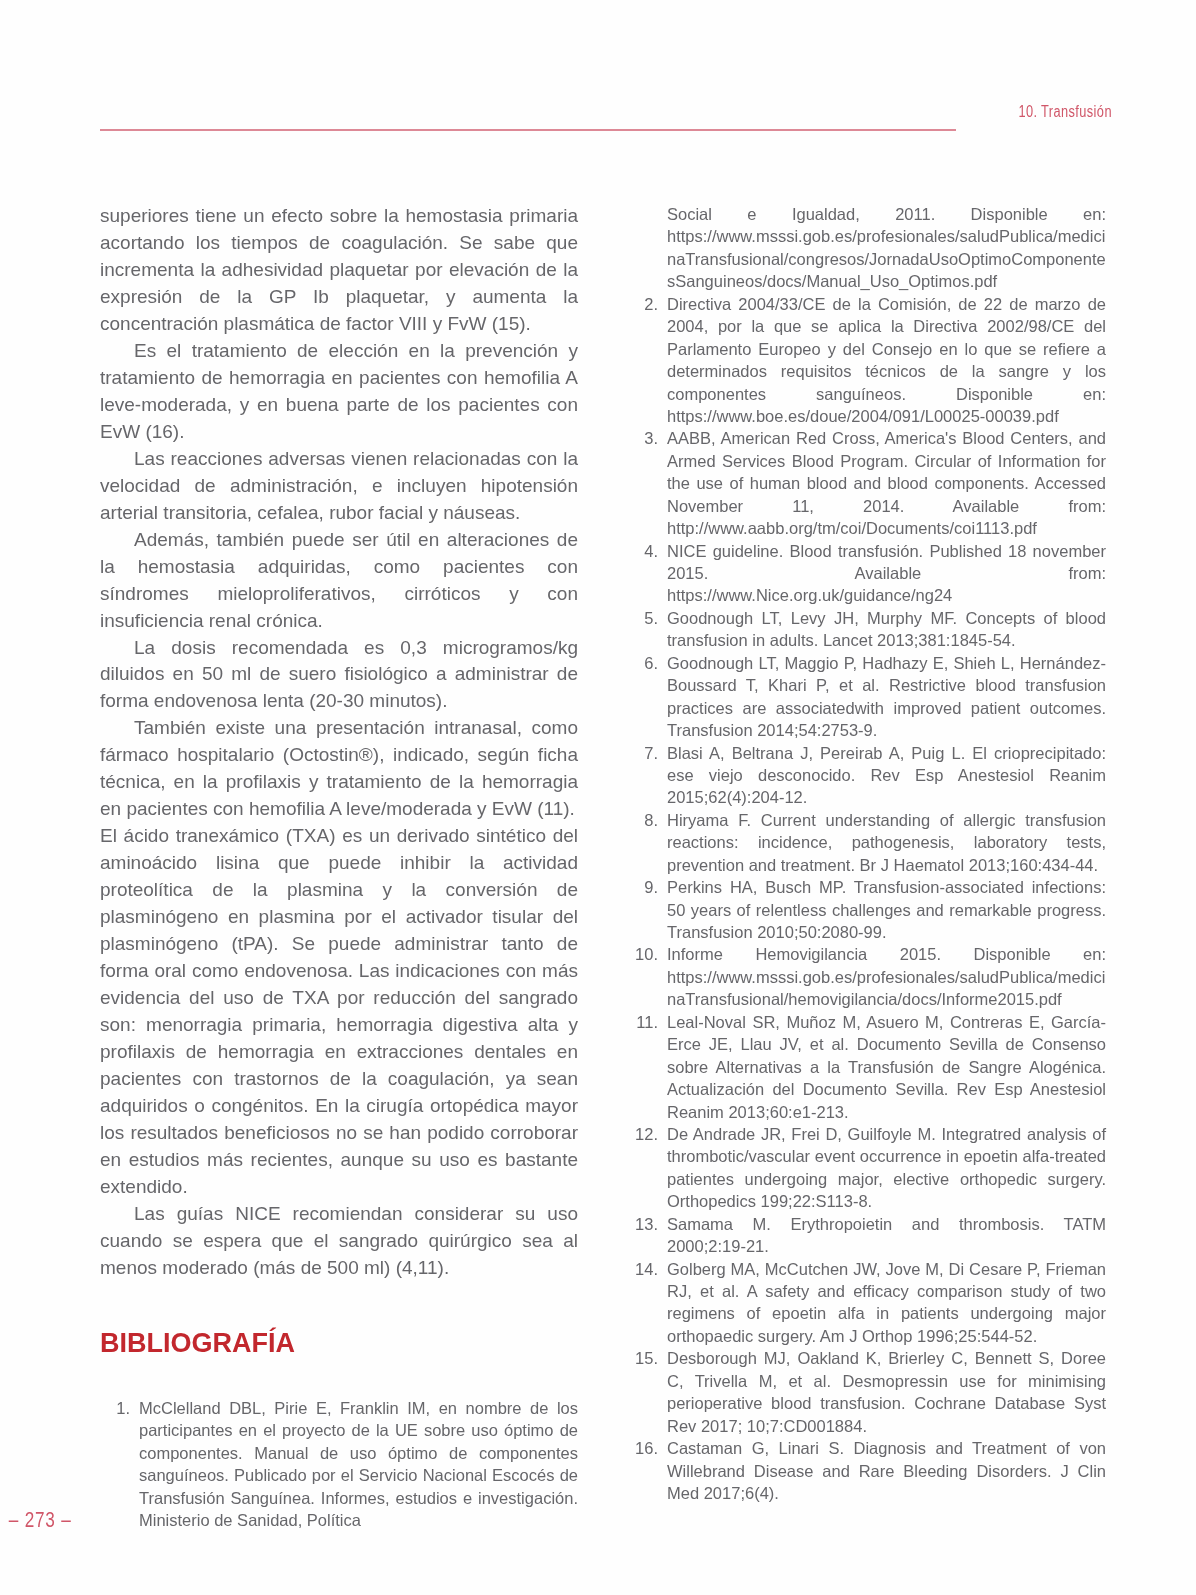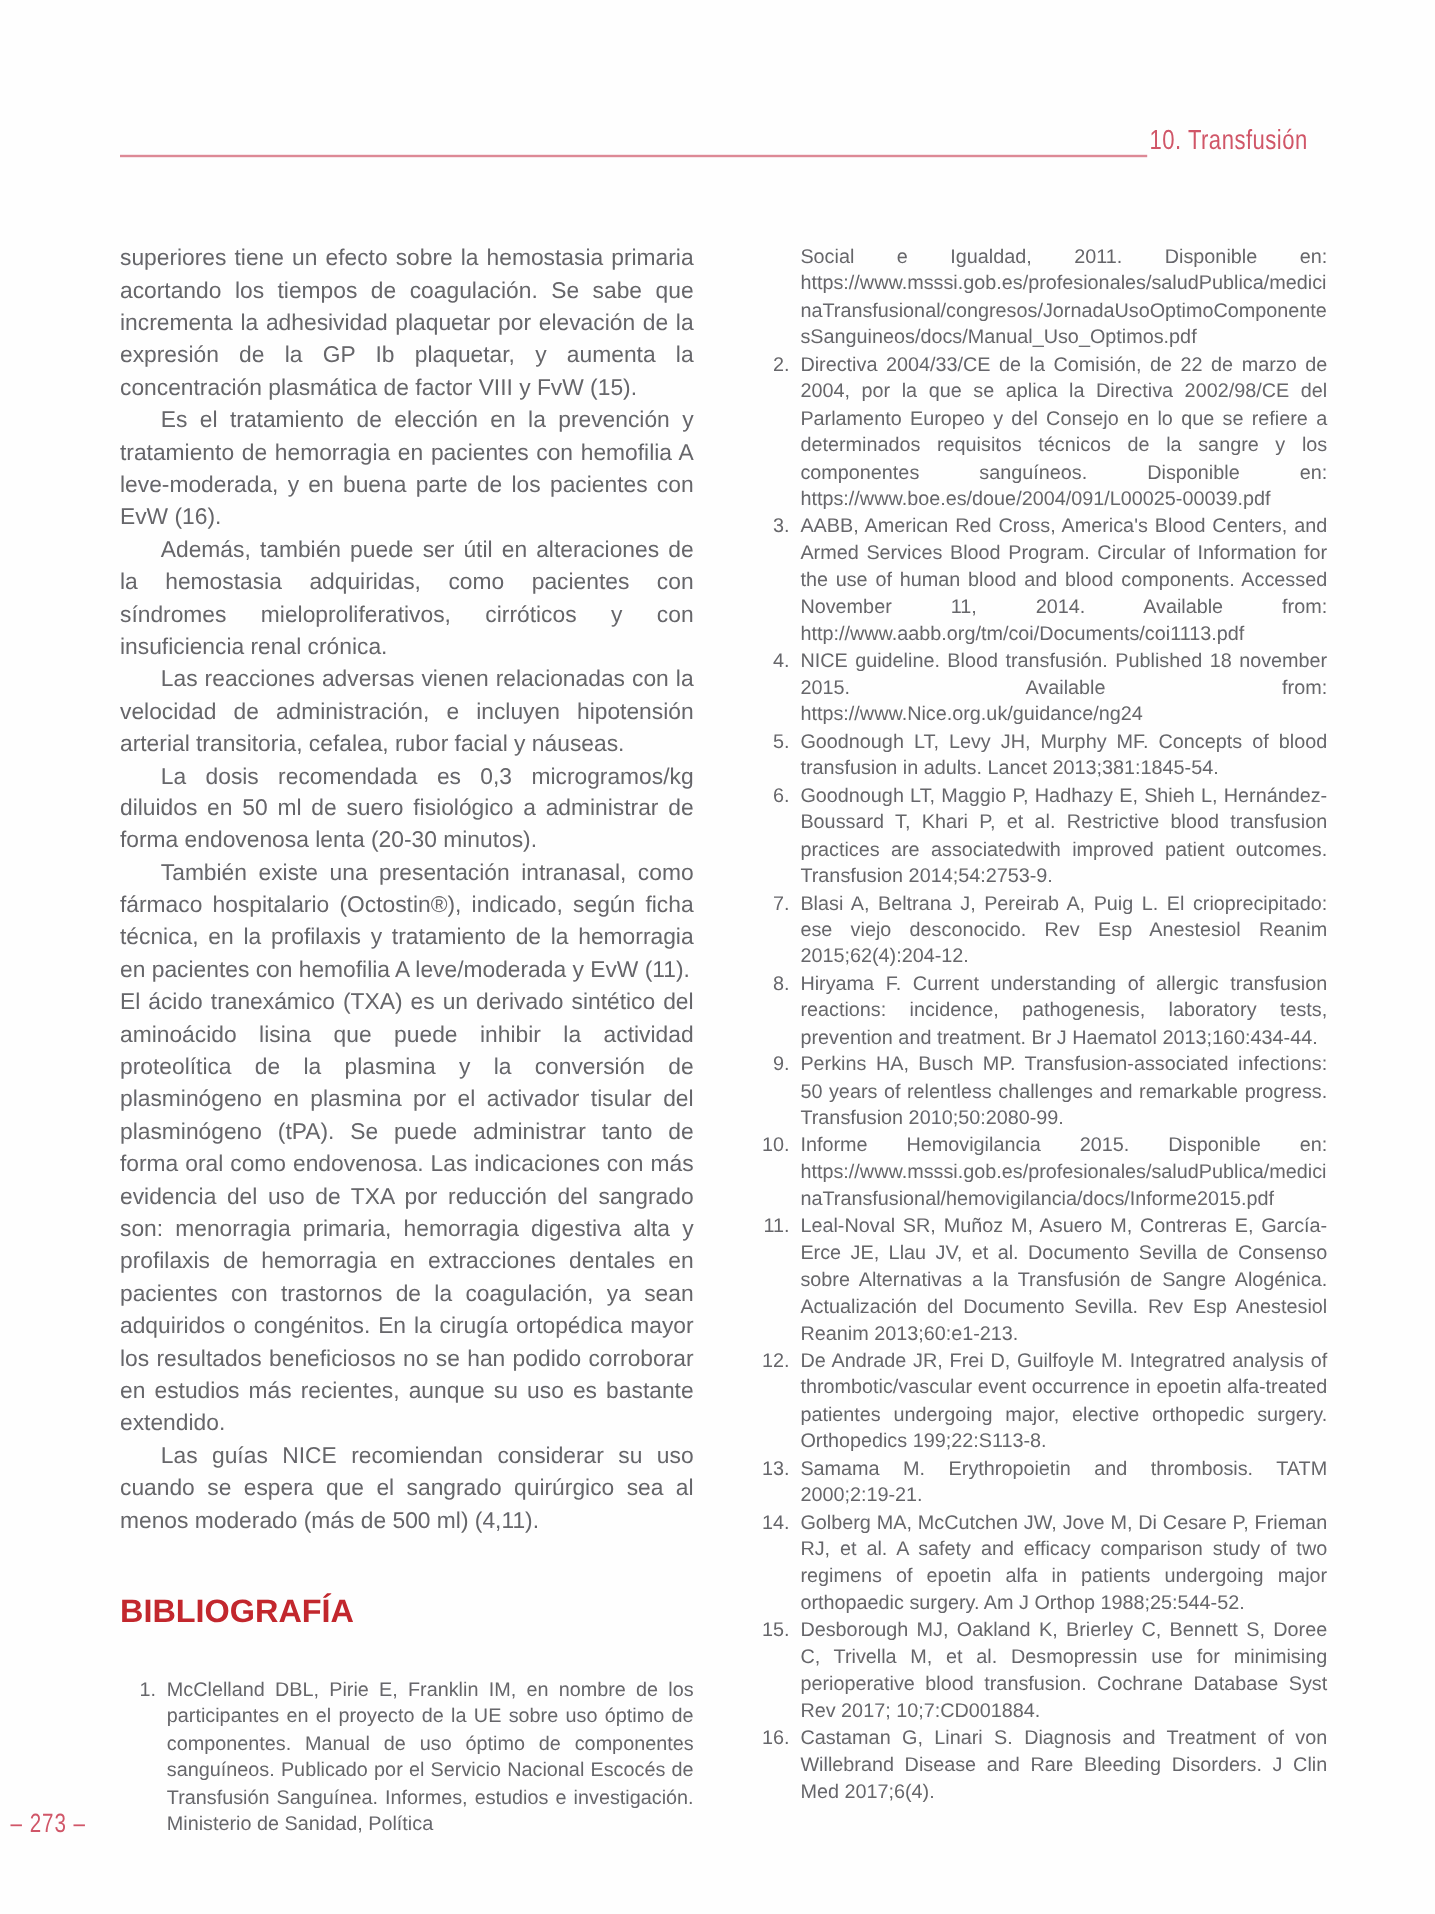--- a/index.html
+++ b/index.html
@@ -9,22 +9,22 @@
     background:#fefefe;
     font-family:"Liberation Sans", sans-serif;
     overflow:hidden;
   }
   
   .header-rule{
     position:absolute;top:129px;left:100px;width:856px;height:2px;
     background:#dd8996;
   }
   .chapter{
-    position:absolute;top:103px;right:106px;
-    color:#d05668;font-size:23px;letter-spacing:.5px;white-space:nowrap;
+    position:absolute;top:103px;right:84px;
+    color:#d05668;font-size:16px;letter-spacing:.5px;white-space:nowrap;
   }
   .chapter .condensed{display:inline-block;transform:scaleX(.8);transform-origin:right center;}
   
   .columns{
     position:absolute;top:203px;left:100px;width:1006px;
     display:flex;gap:50px;
   }
   .col{width:478px;}
   
   .para{
@@ -69,22 +69,22 @@
   <div class="header-rule"></div>
   <div class="chapter">
     <span class="condensed">10. Transfusión</span>
   </div>
 
   <div class="columns">
 
     <div class="col">
       <p class="para">superiores tiene un efecto sobre la hemostasia primaria acortando los tiempos de coagulación. Se sabe que incrementa la adhesividad plaquetar por elevación de la expresión de la GP Ib plaquetar, y aumenta la concentración plasmática de factor VIII y FvW (15).</p>
       <p class="para indent">Es el tratamiento de elección en la prevención y tratamiento de hemorragia en pacientes con hemofilia A leve-moderada, y en buena parte de los pacientes con EvW (16).</p>
+      <p class="para indent">Las reacciones adversas vienen relacionadas con la velocidad de administración, e incluyen hipotensión arterial transitoria, cefalea, rubor facial y náuseas.</p>
       <p class="para indent">Además, también puede ser útil en alteraciones de la hemostasia adquiridas, como pacientes con síndromes mieloproliferativos, cirróticos y con insuficiencia renal crónica.</p>
-      <p class="para indent">Las reacciones adversas vienen relacionadas con la velocidad de administración, e incluyen hipotensión arterial transitoria, cefalea, rubor facial y náuseas.</p>
       <p class="para indent">La dosis recomendada es 0,3 microgramos/kg diluidos en 50 ml de suero fisiológico a administrar de forma endovenosa lenta (20-30 minutos).</p>
       <p class="para indent">También existe una presentación intranasal, como fármaco hospitalario (Octostin®), indicado, según ficha técnica, en la profilaxis y tratamiento de la hemorragia en pacientes con hemofilia A leve/moderada y EvW (11).</p>
 
 
       <p class="para">El ácido tranexámico (TXA) es un derivado sintético del aminoácido lisina que puede inhibir la actividad proteolítica de la plasmina y la conversión de plasminógeno en plasmina por el activador tisular del plasminógeno (tPA). Se puede administrar tanto de forma oral como endovenosa. Las indicaciones con más evidencia del uso de TXA por reducción del sangrado son: menorragia primaria, hemorragia digestiva alta y profilaxis de hemorragia en extracciones dentales en pacientes con trastornos de la coagulación, ya sean adquiridos o congénitos. En la cirugía ortopédica mayor los resultados beneficiosos no se han podido corroborar en estudios más recientes, aunque su uso es bastante extendido.</p>
       <p class="para indent">Las guías NICE recomiendan considerar su uso cuando se espera que el sangrado quirúrgico sea al menos moderado (más de 500 ml) (4,11).</p>
 
       <h2 class="section bib-heading">BIBLIOGRAFÍA</h2>
 
       <div class="bib-item">
@@ -142,21 +142,21 @@
       <div class="bib-item">
         <span class="bib-num">12.</span>
         <span class="bib-text">De Andrade JR, Frei D, Guilfoyle M. Integratred analysis of thrombotic/vascular event occurrence in epoetin alfa-treated patientes undergoing major, elective orthopedic surgery. Orthopedics 199;22:S113-8.</span>
       </div>
       <div class="bib-item">
         <span class="bib-num">13.</span>
         <span class="bib-text">Samama M. Erythropoietin and thrombosis. TATM 2000;2:19-21.</span>
       </div>
       <div class="bib-item">
         <span class="bib-num">14.</span>
-        <span class="bib-text">Golberg MA, McCutchen JW, Jove M, Di Cesare P, Frieman RJ, et al. A safety and efficacy comparison study of two regimens of epoetin alfa in patients undergoing major orthopaedic surgery. Am J Orthop 1988;25:544-52.</span>
+        <span class="bib-text">Golberg MA, McCutchen JW, Jove M, Di Cesare P, Frieman RJ, et al. A safety and efficacy comparison study of two regimens of epoetin alfa in patients undergoing major orthopaedic surgery. Am J Orthop 1996;25:544-52.</span>
       </div>
       <div class="bib-item">
         <span class="bib-num">15.</span>
         <span class="bib-text">Desborough MJ, Oakland K, Brierley C, Bennett S, Doree C, Trivella M, et al. Desmopressin use for minimising perioperative blood transfusion. Cochrane Database Syst Rev 2017; 10;7:CD001884.</span>
       </div>
       <div class="bib-item">
         <span class="bib-num">16.</span>
         <span class="bib-text">Castaman G, Linari S. Diagnosis and Treatment of von Willebrand Disease and Rare Bleeding Disorders. J Clin Med 2017;6(4).</span>
       </div>
     </div>

